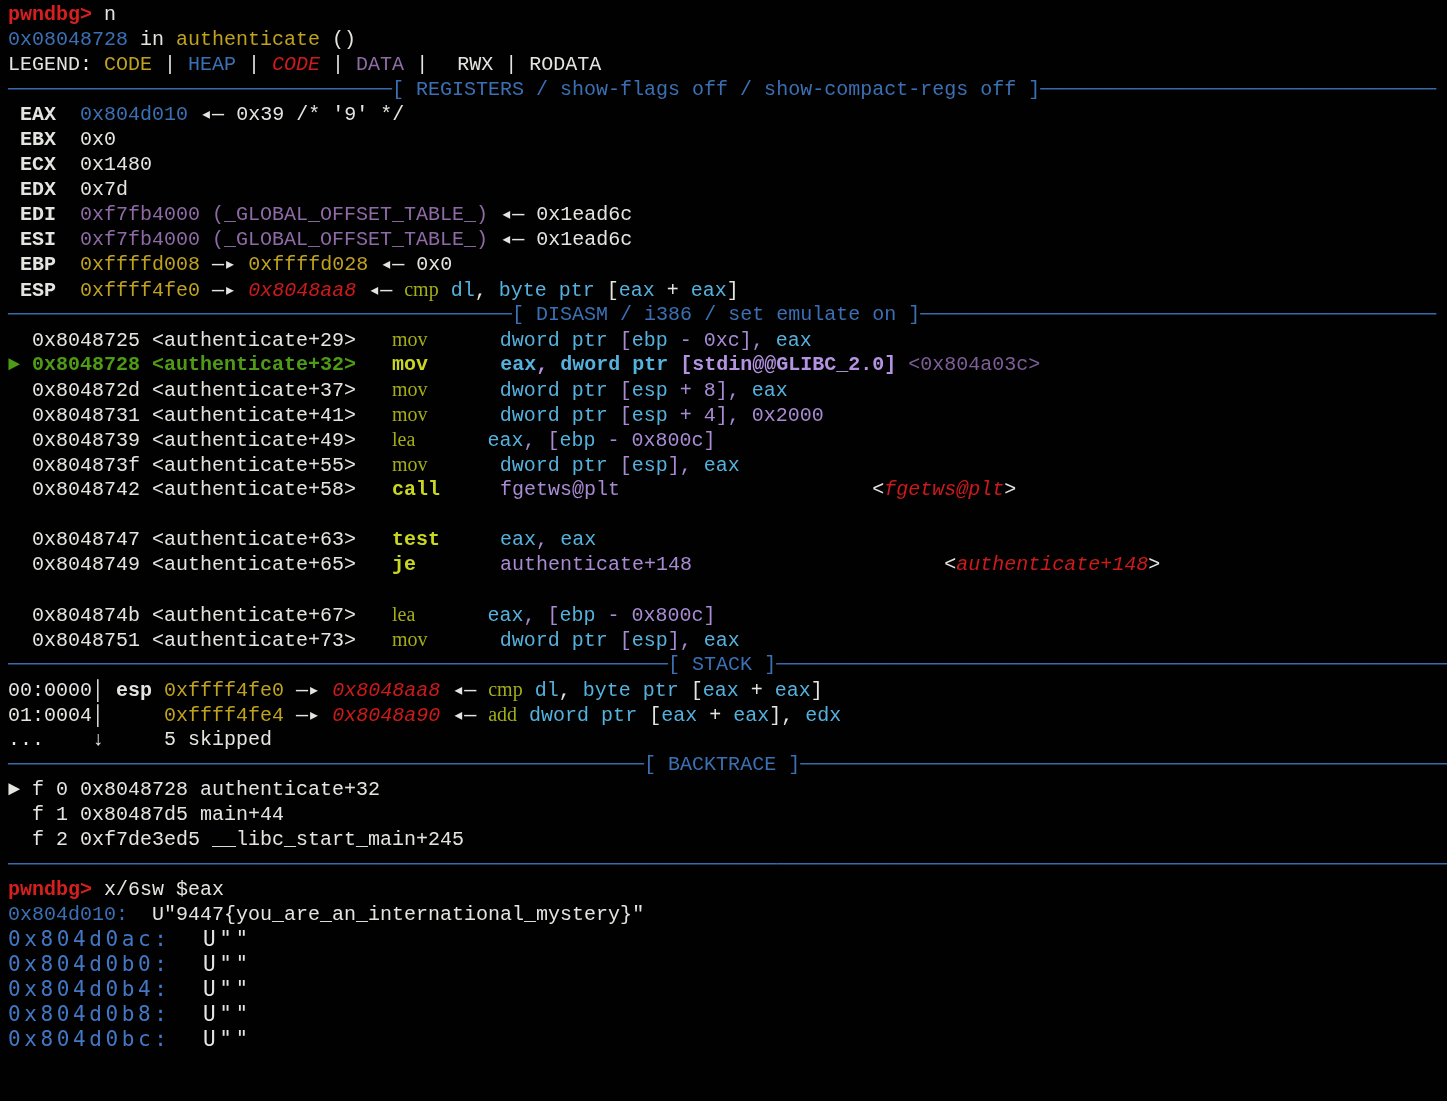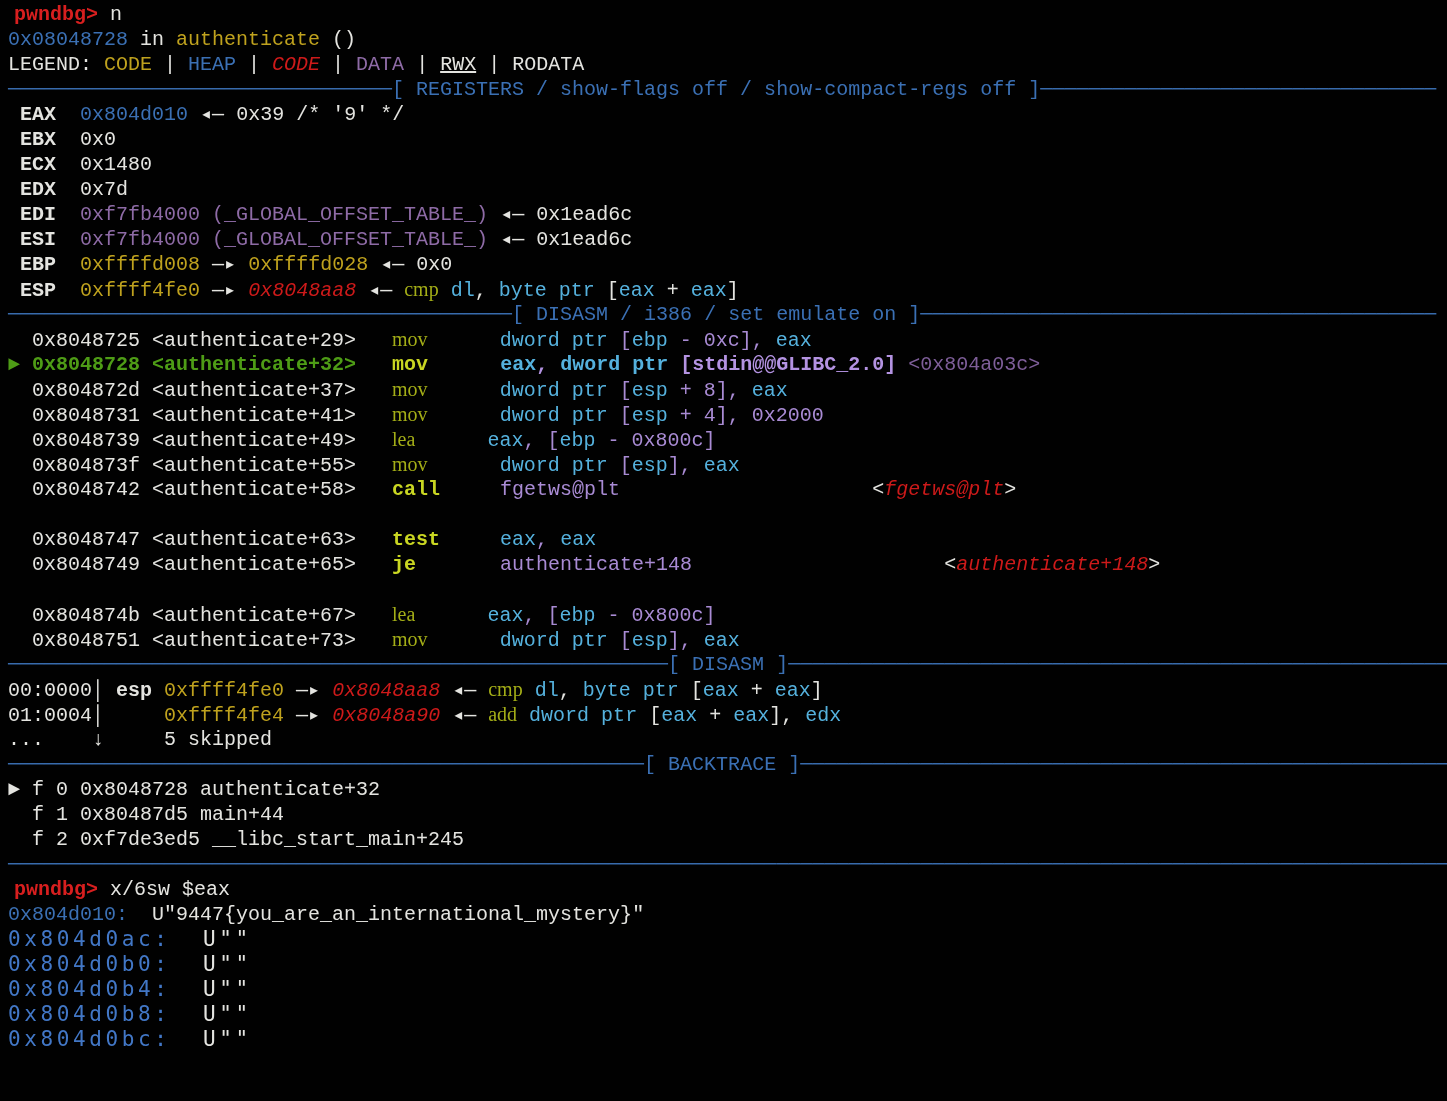--- a/index.html
+++ b/index.html
@@ -17,34 +17,34 @@
   }
   .line{height:25px;white-space:pre;}
   .line.wide{
     font-family:"DejaVu Sans Mono",monospace;
     font-size:21px;
     letter-spacing:3.6px;
   }
   .w {color:var(--fg);}
   .wb{color:var(--fg);font-weight:bold;}
   .r {color:var(--red);font-style:italic;}
-  .rb{color:var(--red-bright);font-weight:bold;margin-left:6px;}
+  .rb{color:var(--red-bright);font-weight:bold;}
   .b {color:var(--blue);}
   .bw{color:var(--blue-bright);}
   .y {color:var(--yellow);}
   .g {color:var(--green);font-weight:bold;}
   .c {color:var(--cyan);}
   .cb{color:var(--cyan);font-weight:bold;}
   .o {color:var(--olive);font-family:Liberation Serif, serif;}
   .ob{color:var(--olive-bright);font-weight:bold;}
   .p {color:var(--purple);}
   .pd{color:var(--purple-dim);}
   .v {color:var(--violet);}
   .vb{color:var(--violet-bright);font-weight:bold;}
-  .u {color:var(--fg);text-decoration:underline;}
+  .u {color:var(--fg);margin-left:17px;}
   .h {color:var(--blue);}
 </style>
 </head>
 <body>
 
 <div class="term" style="--bg: #010101; --fg: #e4e4e0; --red: #cd1a1a; --red-bright: #d81f1f; --blue: #3b70b4; --blue-bright: #4277c6; --yellow: #bfa21e; --green: #4e9c16; --cyan: #55b1dd; --olive: #a3ad17; --olive-bright: #c9d622; --purple: #8e6ba6; --purple-dim: #7e5e99; --violet: #a98bd4; --violet-bright: #b493e2;">
     <div class="line"><span class="rb">pwndbg&gt; </span><span class="w">n</span></div>
     <div class="line"><span class="b">0x08048728</span><span class="w"> in </span><span class="y">authenticate</span><span class="w"> ()</span></div>
     <div class="line"><span class="w">LEGEND: </span><span class="y">CODE</span><span class="w"> | </span><span class="b">HEAP</span><span class="w"> | </span><span class="r">CODE</span><span class="w"> | </span><span class="p">DATA</span><span class="w"> | </span><span class="u">RWX</span><span class="w"> | </span><span class="w">RODATA</span></div>
     <div class="line"><span class="h">────────────────────────────────</span><span class="h">[ REGISTERS / show-flags off / show-compact-regs off ]</span><span class="h">─────────────────────────────────</span></div>
@@ -63,21 +63,21 @@
     <div class="line"><span class="w">  0x8048731 &lt;authenticate+41&gt;   </span><span class="o">mov</span><span class="w">      </span><span class="c">dword ptr </span><span class="v">[</span><span class="c">esp</span><span class="v"> + 4], </span><span class="v">0x2000</span></div>
     <div class="line"><span class="w">  0x8048739 &lt;authenticate+49&gt;   </span><span class="o">lea</span><span class="w">      </span><span class="c">eax</span><span class="v">, [</span><span class="c">ebp</span><span class="v"> - 0x800c]</span></div>
     <div class="line"><span class="w">  0x804873f &lt;authenticate+55&gt;   </span><span class="o">mov</span><span class="w">      </span><span class="c">dword ptr </span><span class="v">[</span><span class="c">esp</span><span class="v">], </span><span class="c">eax</span></div>
     <div class="line"><span class="w">  0x8048742 &lt;authenticate+58&gt;   </span><span class="ob">call</span><span class="w">     </span><span class="v">fgetws@plt</span><span class="w">                     </span><span class="w">&lt;</span><span class="r">fgetws@plt</span><span class="w">&gt;</span></div>
     <div class="line"></div>
     <div class="line"><span class="w">  0x8048747 &lt;authenticate+63&gt;   </span><span class="ob">test</span><span class="w">     </span><span class="c">eax</span><span class="v">, </span><span class="c">eax</span></div>
     <div class="line"><span class="w">  0x8048749 &lt;authenticate+65&gt;   </span><span class="ob">je</span><span class="w">       </span><span class="v">authenticate+148</span><span class="w">                     </span><span class="w">&lt;</span><span class="r">authenticate+148</span><span class="w">&gt;</span></div>
     <div class="line"></div>
     <div class="line"><span class="w">  0x804874b &lt;authenticate+67&gt;   </span><span class="o">lea</span><span class="w">      </span><span class="c">eax</span><span class="v">, [</span><span class="c">ebp</span><span class="v"> - 0x800c]</span></div>
     <div class="line"><span class="w">  0x8048751 &lt;authenticate+73&gt;   </span><span class="o">mov</span><span class="w">      </span><span class="c">dword ptr </span><span class="v">[</span><span class="c">esp</span><span class="v">], </span><span class="c">eax</span></div>
-    <div class="line"><span class="h">───────────────────────────────────────────────────────</span><span class="h">[ DISASM ]</span><span class="h">────────────────────────────────────────────────────────</span></div>
+    <div class="line"><span class="h">───────────────────────────────────────────────────────</span><span class="h">[ STACK ]</span><span class="h">────────────────────────────────────────────────────────</span></div>
     <div class="line"><span class="w">00:0000</span><span class="w">│ </span><span class="wb">esp</span><span class="w"> </span><span class="y">0xffff4fe0</span><span class="w"> —▸ </span><span class="r">0x8048aa8</span><span class="w"> ◂— </span><span class="o">cmp</span><span class="w"> </span><span class="c">dl</span><span class="w">, </span><span class="c">byte ptr </span><span class="w">[</span><span class="c">eax</span><span class="w"> + </span><span class="c">eax</span><span class="w">]</span></div>
     <div class="line"><span class="w">01:0004</span><span class="w">│</span><span class="w">     </span><span class="y">0xffff4fe4</span><span class="w"> —▸ </span><span class="r">0x8048a90</span><span class="w"> ◂— </span><span class="o">add</span><span class="w"> </span><span class="c">dword ptr </span><span class="w">[</span><span class="c">eax</span><span class="w"> + </span><span class="c">eax</span><span class="w">], </span><span class="c">edx</span></div>
     <div class="line"><span class="w">...    </span><span class="w">↓</span><span class="w">     </span><span class="w">5 skipped</span></div>
     <div class="line"><span class="h">─────────────────────────────────────────────────────</span><span class="h">[ BACKTRACE ]</span><span class="h">──────────────────────────────────────────────────────</span></div>
     <div class="line"><span class="w">► </span><span class="w">f 0 0x8048728 authenticate+32</span></div>
     <div class="line"><span class="w">  </span><span class="w">f 1 0x80487d5 main+44</span></div>
     <div class="line"><span class="w">  </span><span class="w">f 2 0xf7de3ed5 __libc_start_main+245</span></div>
     <div class="line"><span class="h">────────────────────────────────────────────────────────────────────────────────────────────────────────────────────────</span></div>
     <div class="line"><span class="rb">pwndbg&gt; </span><span class="w">x/6sw $eax</span></div>
     <div class="line"><span class="b">0x804d010:</span><span class="w">  </span><span class="w">U"9447{you_are_an_international_mystery}"</span></div>

